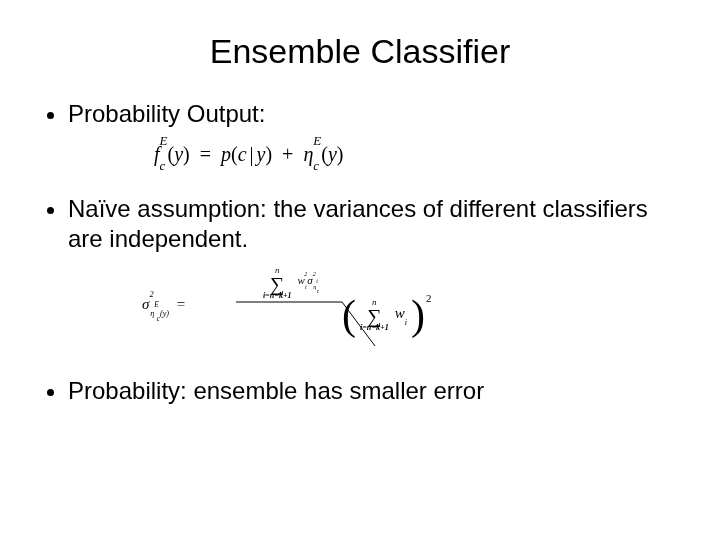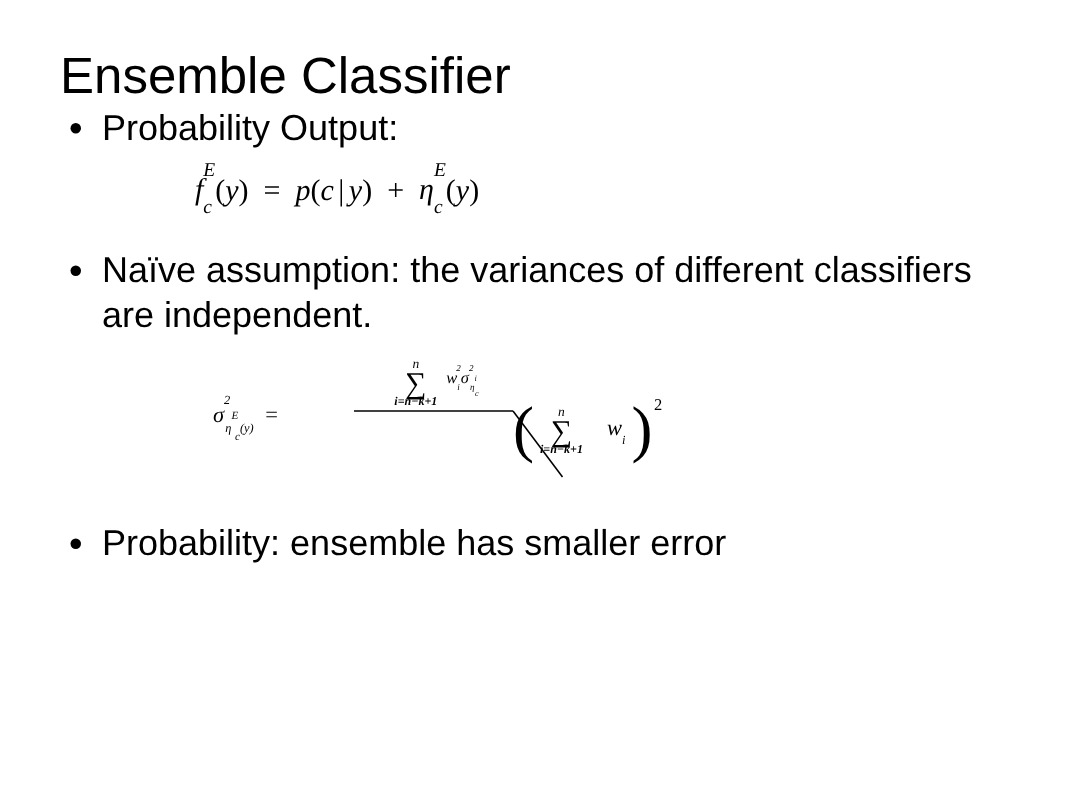--- a/index.html
+++ b/index.html
@@ -4,39 +4,40 @@
 <style>
   * { margin: 0; padding: 0; box-sizing: border-box; }
   html, body { width: 720px; height: 540px; }
   body {
     background: #fff;
     font-family: Arial, Helvetica, sans-serif;
     color: #000;
     padding: 24px 40px 24px 40px;
   }
   .title {
-    text-align: left;
+    text-align: center;
     font-size: 34px;
     font-weight: 400;
+    margin-bottom: 28px;
     margin-top: 8px;
   }
   ul.bullets {
     list-style: disc;
     padding-left: 28px;
   }
   ul.bullets > li {
     font-size: 24px;
     line-height: 1.25;
     margin-bottom: 12px;
   }
   .eq-block {
     margin: 10px 0 24px 90px;
     font-family: "Times New Roman", Times, serif;
   }
-  .eq1 { font-size: 20px; font-style: italic; white-space: nowrap; }
+  .eq1 { font-size: 20px; font-style: italic; white-space: nowrap; margin-left: 24px; }
   .eq1 .base { position: relative; display: inline-block; }
   .eq1 sup { font-size: 0.65em; position: relative; top: -0.6em; font-style: italic; }
   .eq1 sub { font-size: 0.65em; position: relative; bottom: -0.35em; font-style: italic; }
   .eq1 .tight-sup { margin-left: -0.45em; }
   .eq1 .paren { font-style: normal; }
   .eq1 .op { font-style: normal; padding: 0 0.25em; }
 
   
   .eq2-wrap { position: relative; width: 340px; height: 90px; margin: 6px 0 20px 90px; font-family: "Times New Roman", Times, serif; }
   .eq2-lhs { position: absolute; left: 12px; top: 30px; font-size: 15px; font-style: italic; white-space: nowrap; font-family: Liberation Serif, serif; }
@@ -52,21 +53,21 @@
   .term sub { font-size: 0.55em; position: relative; bottom: -0.3em; }
   .term sup { font-size: 0.55em; position: relative; top: -0.6em; }
   .tight-sup2 { margin-left: -0.4em; }
 
   .slash { position: absolute; left: 100px; top: 0; width: 150px; height: 86px; pointer-events: none; }
 
   .eq2-den { position: absolute; left: 212px; top: 32px; white-space: nowrap; }
   .bigparen { font-size: 42px; font-family: "Times New Roman", serif; vertical-align: middle; line-height: 0; }
   .den-inner { display: inline-block; vertical-align: middle; text-align: center; }
   .den-sq { font-size: 11px; vertical-align: top; position: relative; top: -6px; margin-left: 1px; }
-  .den-term { font-size: 15px; font-style: italic; vertical-align: middle; margin-left: 12px; }
+  .den-term { font-size: 15px; font-style: italic; vertical-align: middle; margin-left: 2px; }
   .den-term sub { font-size: 0.55em; position: relative; bottom: -0.3em; }
 </style>
 </head>
 <body>
 
 <h1 class="title">Ensemble Classifier</h1>
 
 <ul class="bullets">
   <li>Probability Output:</li>
 </ul>

